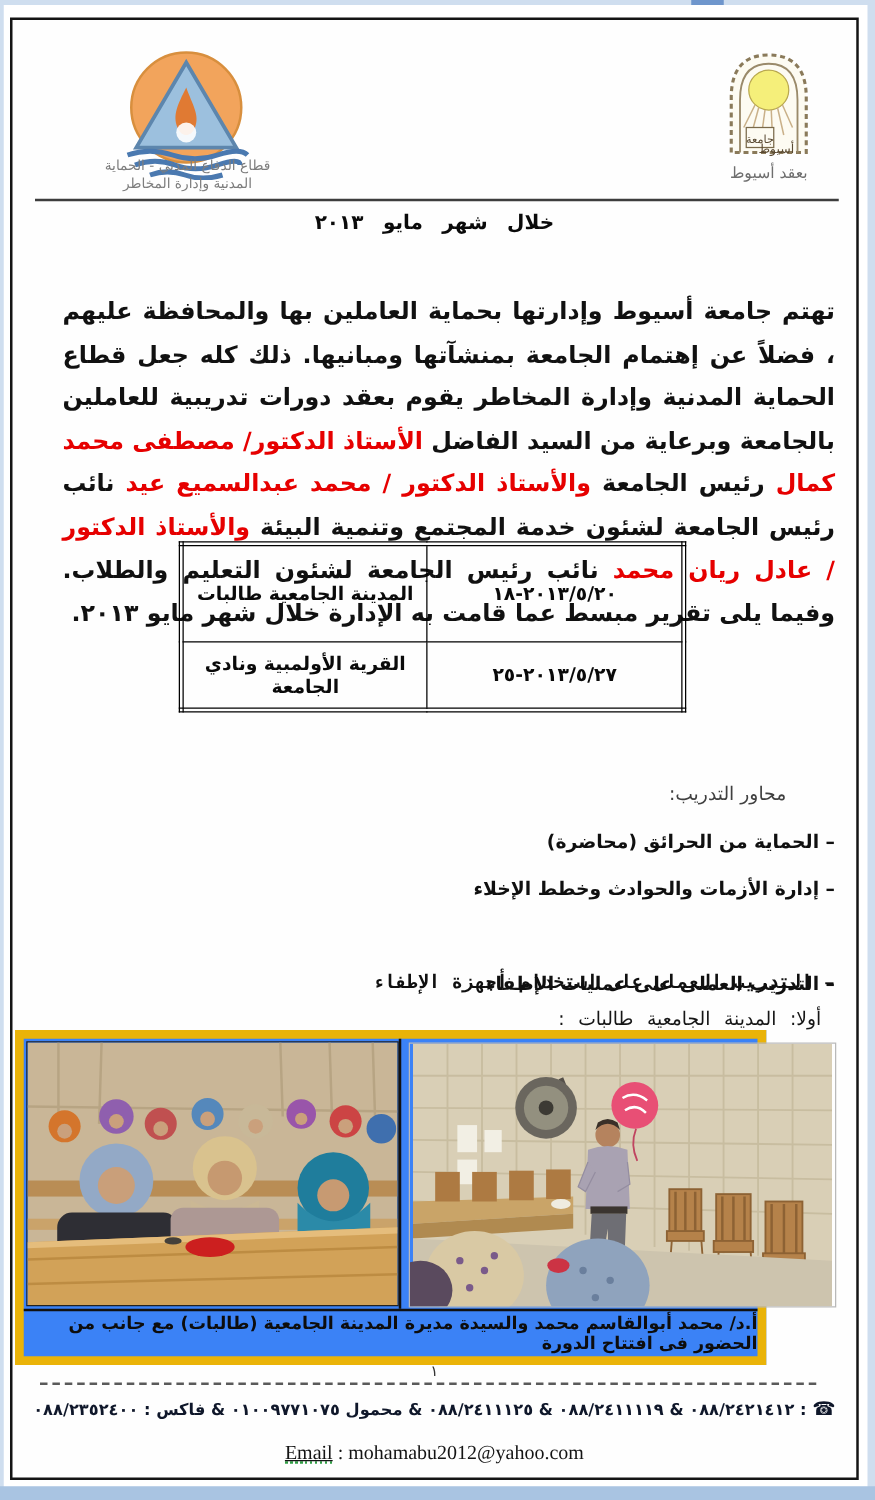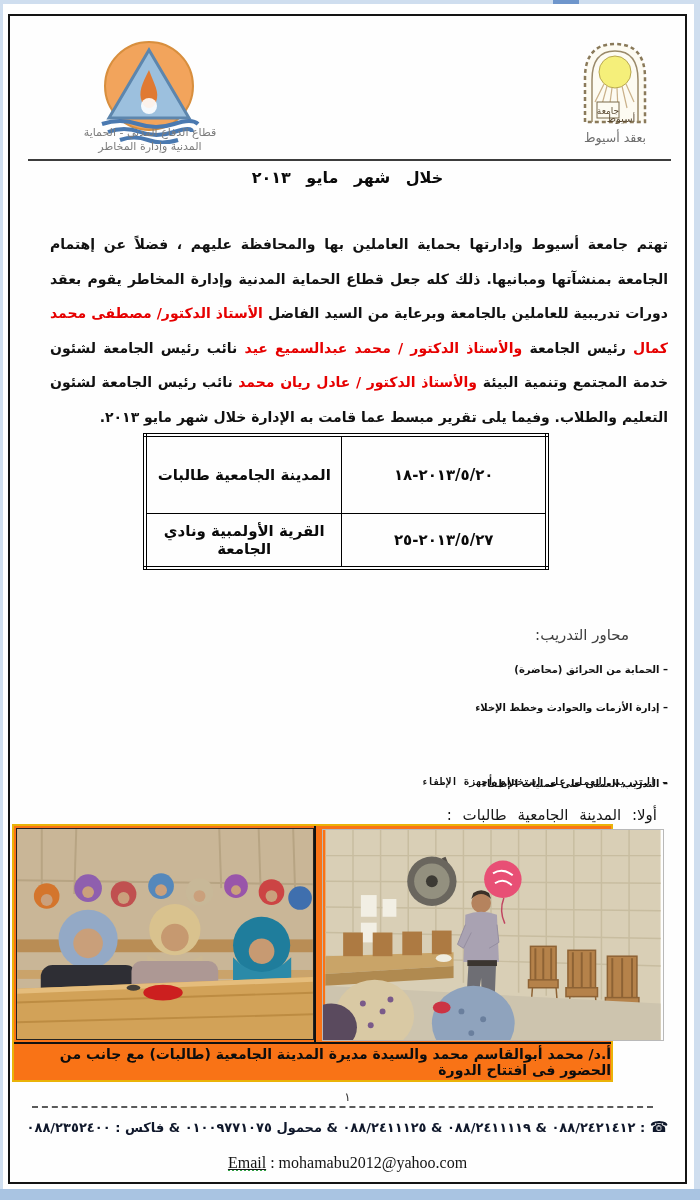--- a/index.html
+++ b/index.html
@@ -31,21 +31,21 @@
   .header-rule{position:absolute;left:18px;right:14px;top:143px;border-top:2px solid #3d3d3d;}
 
   .title{
     left:0;right:0;top:151px;text-align:center;direction:rtl;
     font-weight:bold;font-size:16px;line-height:22px;color:#0a0a0a;
   }
   .title .l2{word-spacing:10px;}
 
   .intro{
     left:20px;right:17px;top:197px;direction:rtl;text-align:justify;
-    font-weight:bold;font-size:14px;line-height:34.5px;color:#111;margin-left:20px;
+    font-weight:bold;font-size:19px;line-height:34.5px;color:#111;margin-left:20px;
   }
   .red{color:#e60000;}
 
   
   table.sched{
     position:absolute;left:133px;top:417px;width:406px;
     border-collapse:collapse;border:4px double #000;direction:ltr;
   }
   table.sched td{
     border:1.5px solid #000;text-align:center;vertical-align:middle;
@@ -53,32 +53,32 @@
   }
   td.loc{width:49%;direction:rtl;}
   td.date{direction:ltr;letter-spacing:1px;}
   tr.r1 td{height:72px;} tr.r2 td{height:48px;} tr.r3 td{height:48px;}
 
   .topics-heading{
     right:56px;top:610px;direction:rtl;font-size:15px;color:#404040;letter-spacing:1px;
   }
   .topic-item{
     right:17px;left:40px;direction:rtl;text-align:right;
-    font-weight:bold;font-size:10px;color:#101010;
+    font-weight:bold;font-size:15px;color:#101010;
   }
   .t0{top:648px;} .t1{top:686px;} .t2{top:760px;font-family:Liberation Mono, monospace;} .t3{top:762px;}
 
   .section-label{
     right:28px;top:790px;direction:rtl;font-size:15px;color:#161616;letter-spacing:1.5px;word-spacing:6px;
   }
 
   
   .figure{
     position:absolute;left:2px;top:808px;width:601px;
-    border:2px solid #eab308;box-sizing:border-box;background:#f97316;
+    border:7px solid #eab308;box-sizing:border-box;background:#3b82f6;
   }
   .photo-row{display:flex;height:216px;}
   .cell-left{width:302px;border-right:2px solid #111;box-sizing:border-box;padding:2px;}
   .cell-right{flex:1;padding:3px 24px 3px 6px;}
   .cell-left svg{border:1px solid #222;display:block;}
   .cell-right svg{border:1px solid #b9b9b9;display:block;}
   .fig-caption{
     border-top:2px solid #111;height:36px;display:flex;align-items:center;justify-content:center;
     direction:rtl;font-weight:bold;font-size:14px;color:#0d0d0d;
   }

